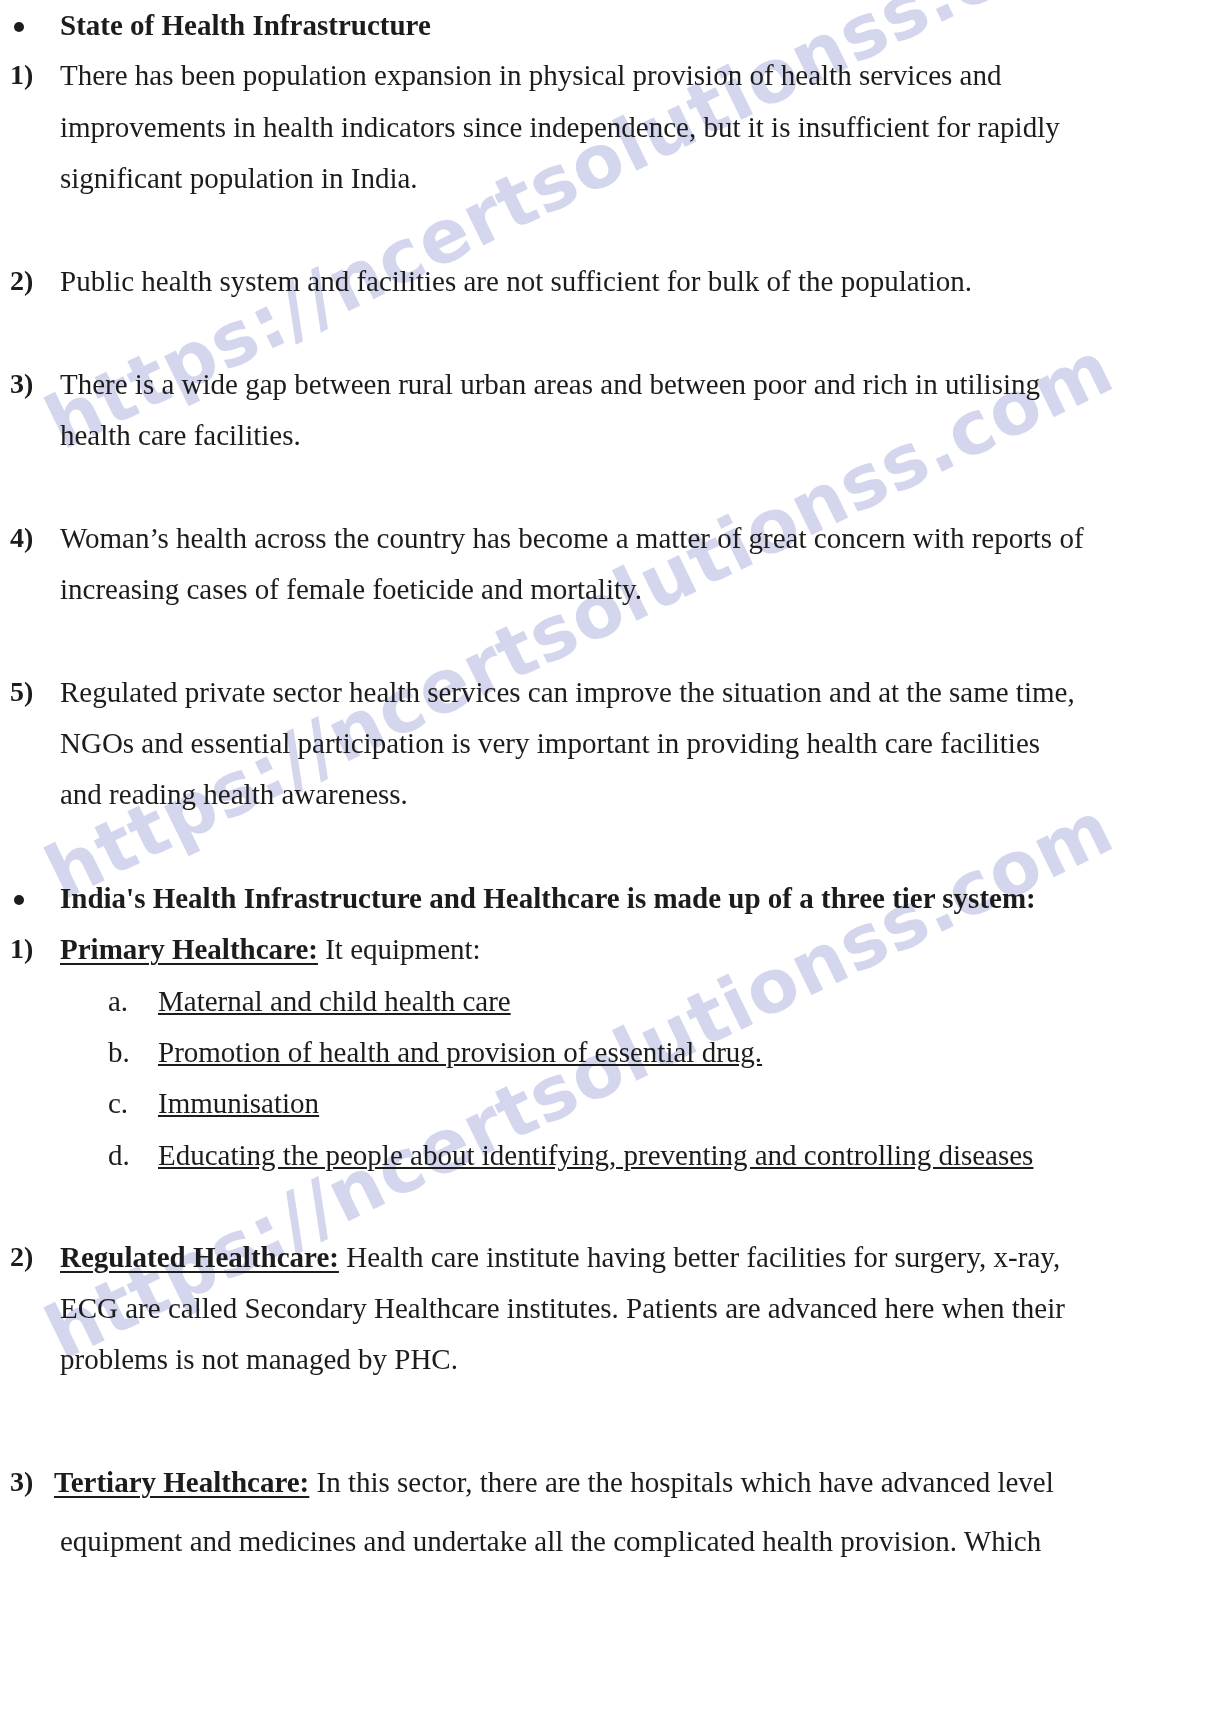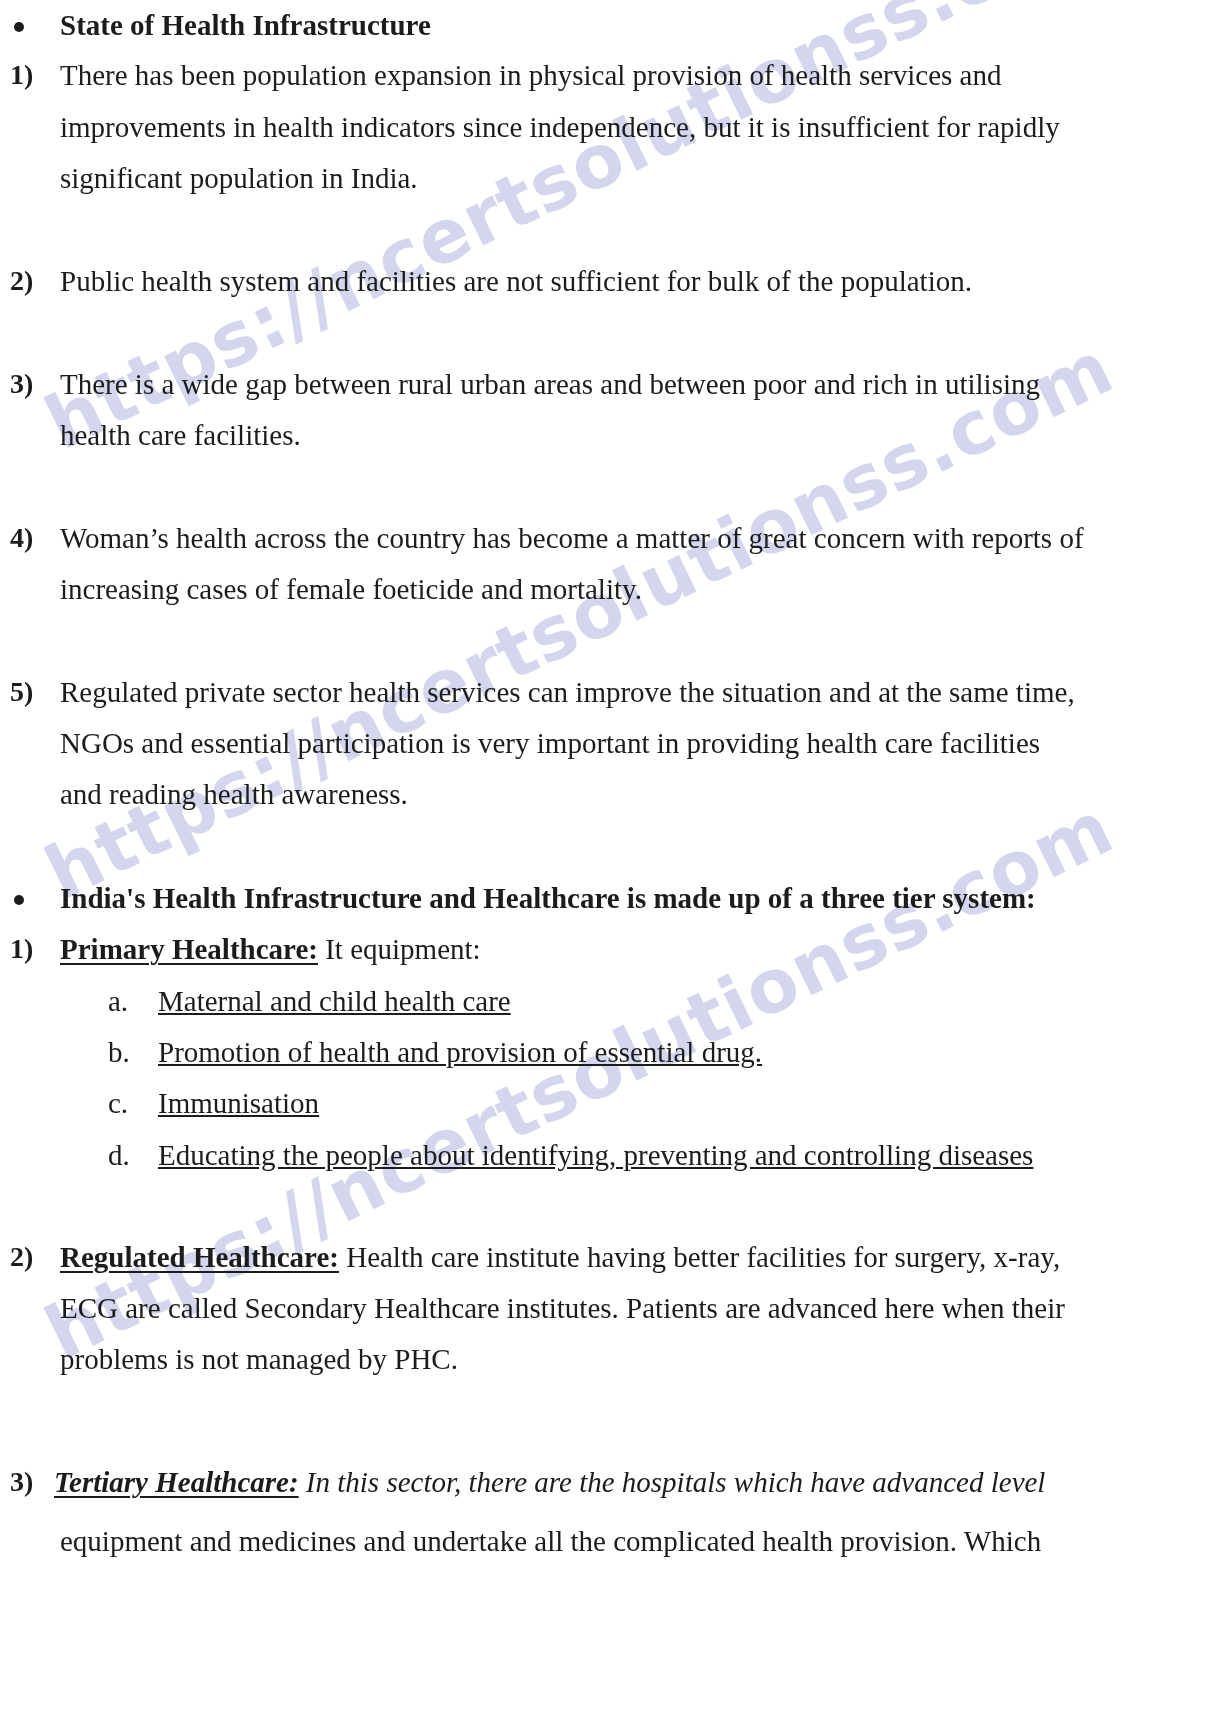--- a/index.html
+++ b/index.html
@@ -115,17 +115,17 @@
 </div>
 <div class="line" style="top:1291px;">
   <span class="text">ECG are called Secondary Healthcare institutes. Patients are advanced here when their</span>
 </div>
 <div class="line" style="top:1342px;">
   <span class="text">problems is not managed by PHC.</span>
 </div>
 
 <div class="line" style="top:1465px;">
   <span class="marker" style="left:10px;">3)</span>
-  <span class="text" style="left:54px;font-style:italic;"><span class="bold ul">Tertiary Healthcare:</span><span> In this sector, there are the hospitals which have advanced level</span></span>
+  <span class="text" style="left:54px;"><span class="bold ul">Tertiary Healthcare:</span><span> In this sector, there are the hospitals which have advanced level</span></span>
 </div>
 <div class="line" style="top:1524px;">
   <span class="text">equipment and medicines and undertake all the complicated health provision. Which</span>
 </div>
 
 </body></html>

